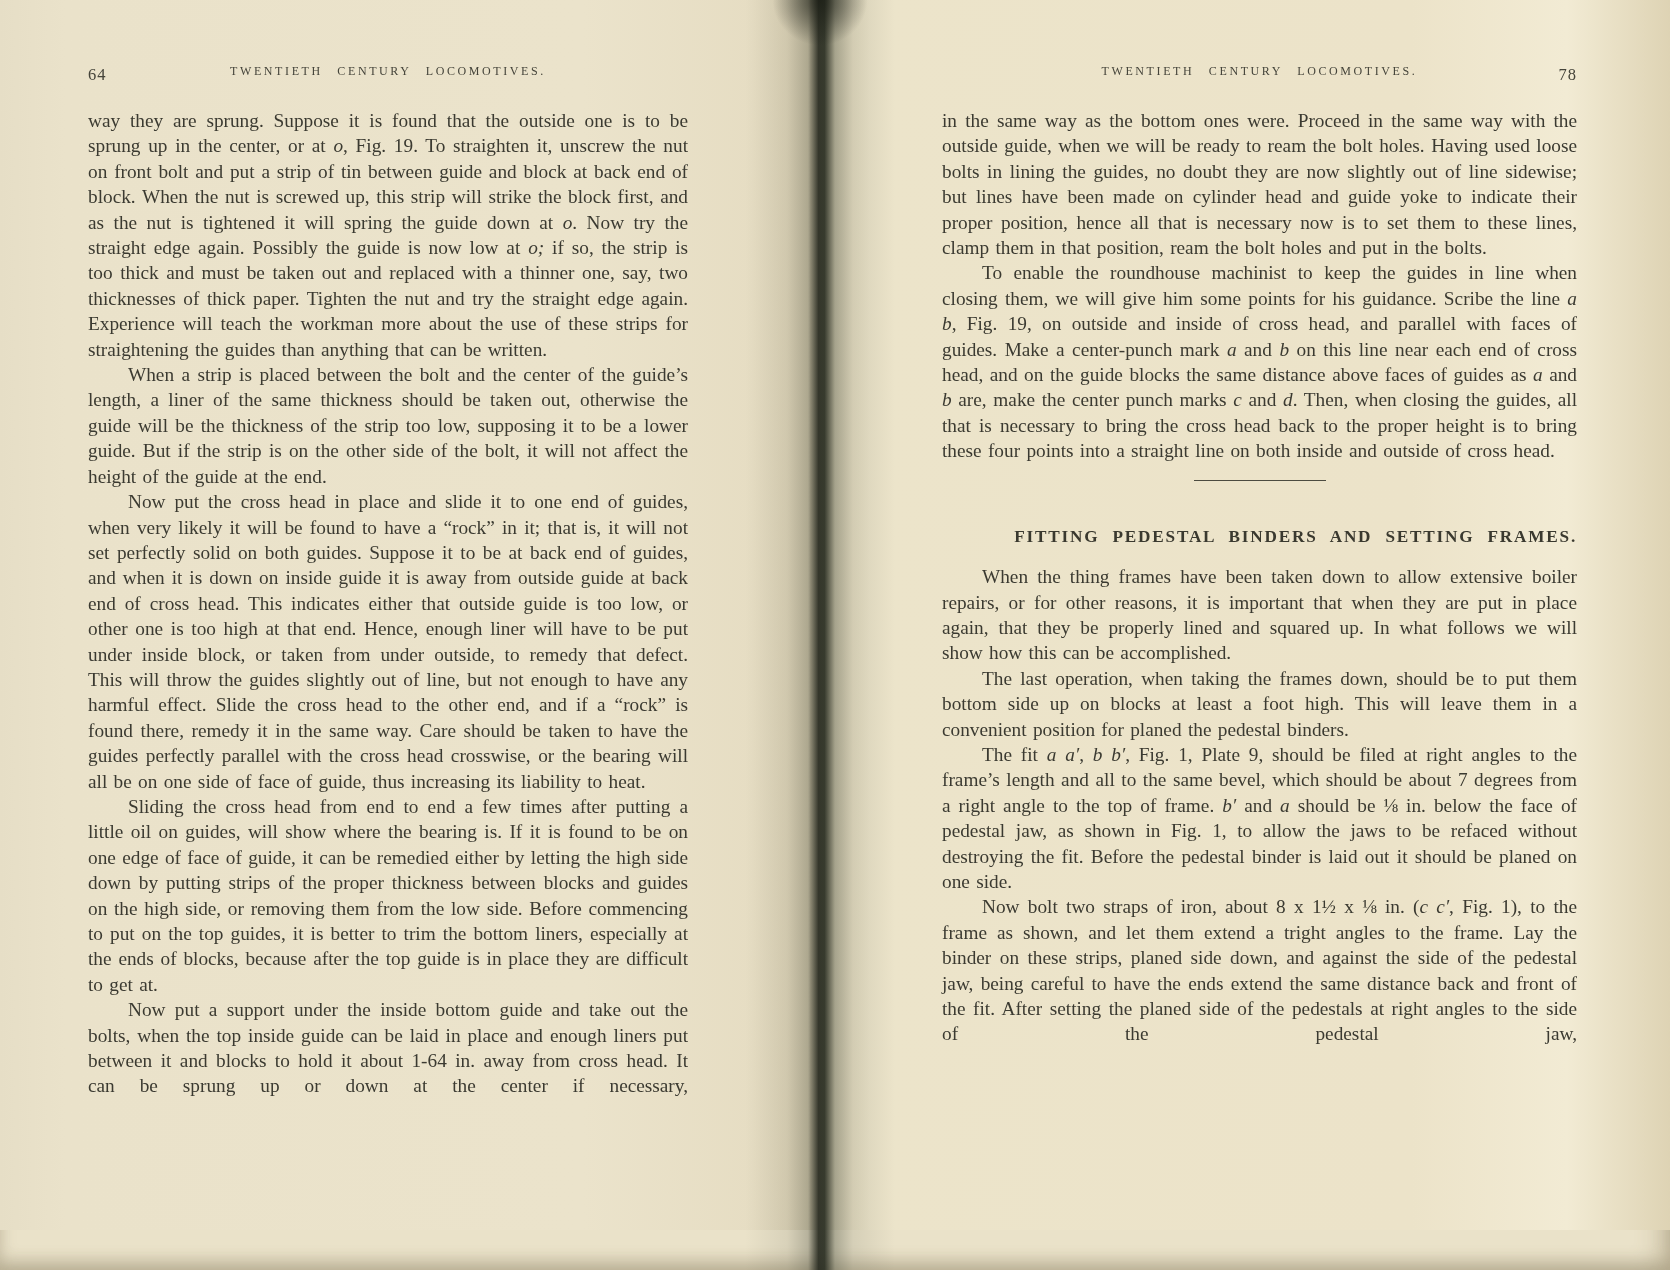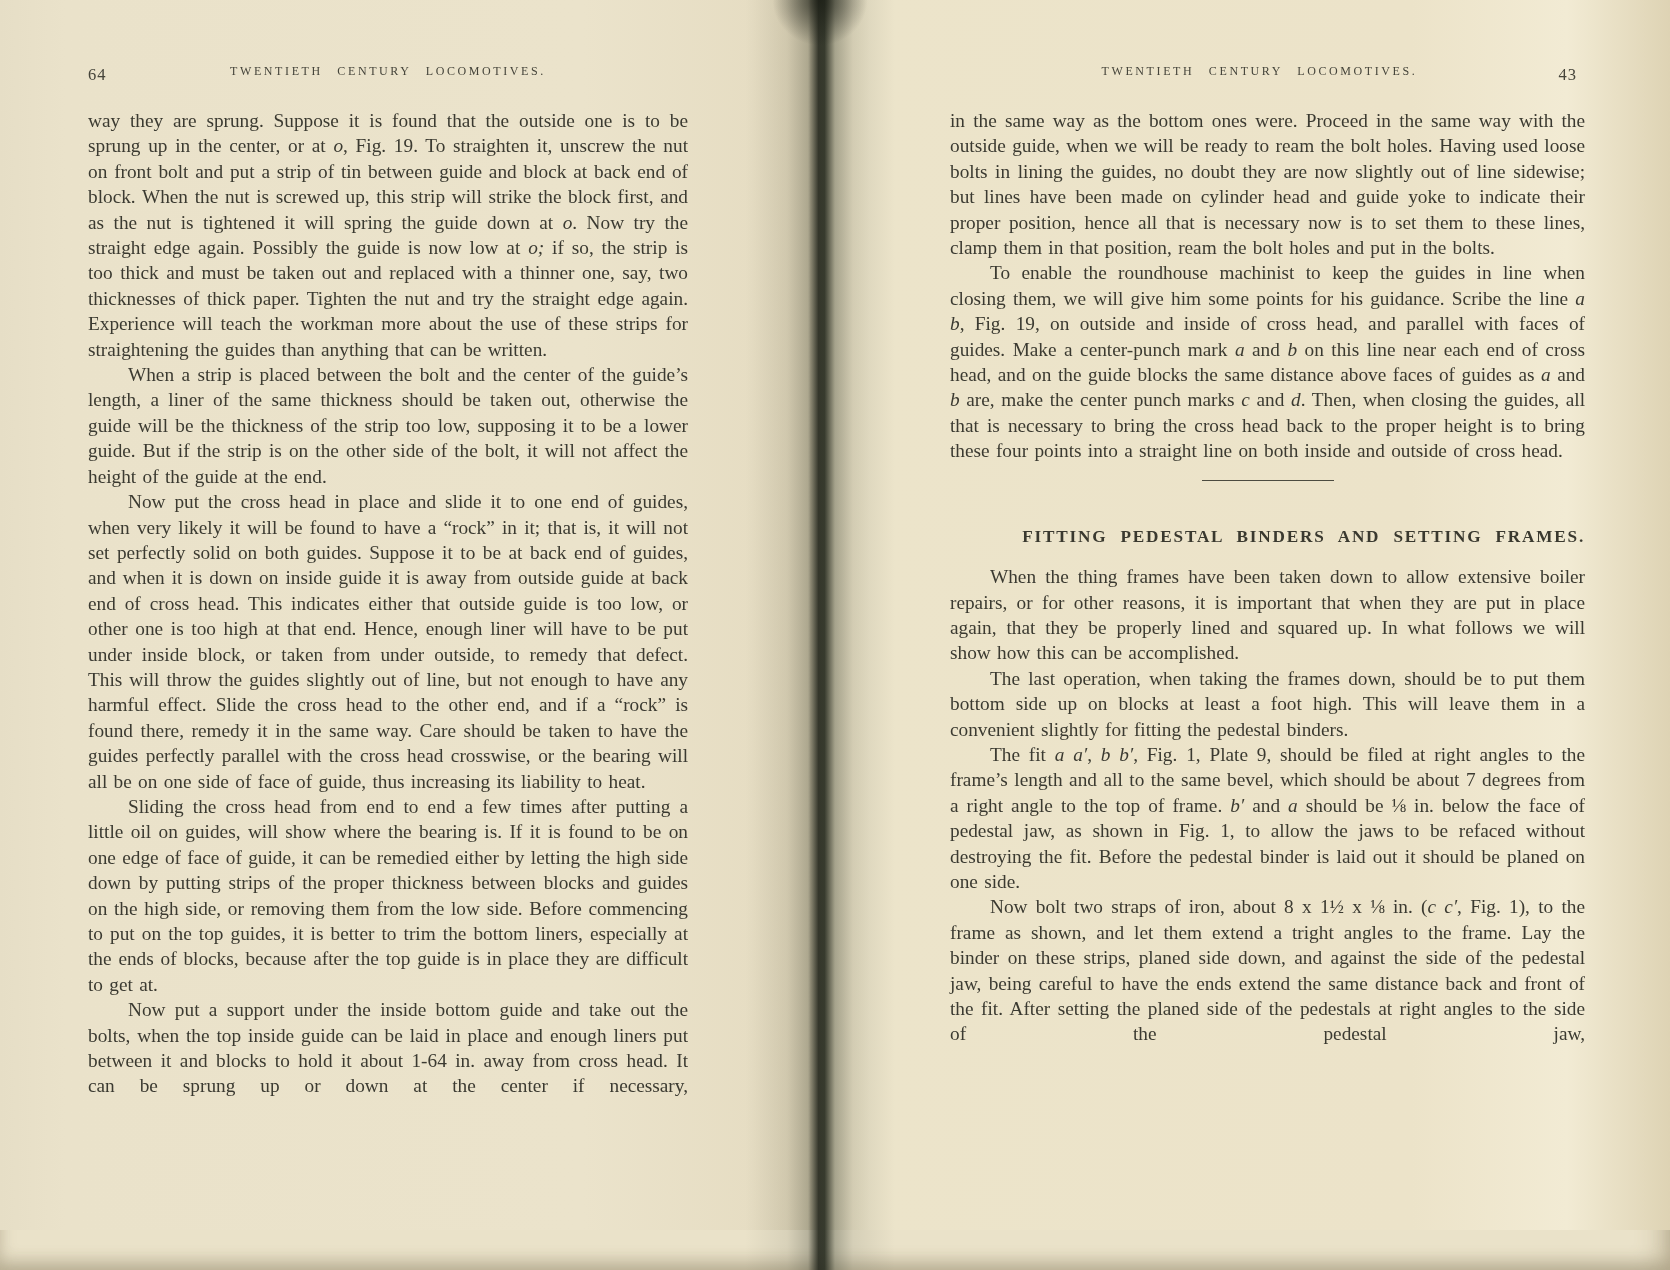--- a/index.html
+++ b/index.html
@@ -54,21 +54,21 @@
     position:absolute;top:1px;font-size:16.5px;letter-spacing:1px;color:#45443a;
   }
   .page-number.num-left{left:0;}
   .page-number.num-right{right:0;}
   .page-body{
     position:absolute;top:108px;color:var(--ink);
     font-size:19.3px;line-height:25.4px;text-align:justify;
     word-spacing:1.5px;
   }
   .page-left .page-body{left:88px;width:600px;}
-  .page-right .page-body{left:140px;width:635px;}
+  .page-right .page-body{left:132px;width:635px;}
   .para{text-align:justify;}
   .para.indent{text-indent:40px;}
   .para.fill-last{text-align-last:justify;}
   .para i{font-style:italic;}
   .section-rule{
     width:132px;height:0;margin:16px auto 0 auto;
     border-top:1.8px solid var(--rule);
   }
   .section-heading{
     margin-top:43px;text-align:right;
@@ -92,31 +92,31 @@
       <p class="para indent">When a strip is placed between the bolt and the center of the guide’s length, a liner of the same thickness should be taken out, otherwise the guide will be the thickness of the strip too low, supposing it to be a lower guide.  But if the strip is on the other side of the bolt, it will not affect the height of the guide at the end.</p>
       <p class="para indent">Now put the cross head in place and slide it to one end of guides, when very likely it will be found to have a “rock” in it; that is, it will not set perfectly solid on both guides.  Suppose it to be at back end of guides, and when it is down on inside guide it is away from outside guide at back end of cross head.  This indicates either that outside guide is too low, or other one is too high at that end. Hence, enough liner will have to be put under inside block, or taken from under outside, to remedy that defect.  This will throw the guides slightly out of line, but not enough to have any harmful effect.  Slide the cross head to the other end, and if a “rock” is found there, remedy it in the same way.  Care should be taken to have the guides perfectly parallel with the cross head crosswise, or the bearing will all be on one side of face of guide, thus increasing its liability to heat.</p>
       <p class="para indent">Sliding the cross head from end to end a few times after putting a little oil on guides, will show where the bearing is.  If it is found to be on one edge of face of guide, it can be remedied either by letting the high side down by putting strips of the proper thickness between blocks and guides on the high side, or removing them from the low side.  Before commencing to put on the top guides, it is better to trim the bottom liners, especially at the ends of blocks, because after the top guide is in place they are difficult to get at.</p>
       <p class="para indent fill-last">Now put a support under the inside bottom guide and take out the bolts, when the top inside guide can be laid in place and enough liners put between it and blocks to hold it about 1-64 in. away from cross head.  It can be sprung up or down at the center if necessary,</p>
     </div>
   </div>
 
   <div class="page page-right">
     <div class="page-header">
       <span class="running-title">TWENTIETH CENTURY LOCOMOTIVES.</span>
-      <span class="page-number num-right">43</span>
+      <span class="page-number num-right">78</span>
     </div>
     <div class="page-body">
       <p class="para">in the same way as the bottom ones were.  Proceed in the same way with the outside guide, when we will be ready to ream the bolt holes. Having used loose bolts in lining the guides, no doubt they are now slightly out of line sidewise; but lines have been made on cylinder head and guide yoke to indicate their proper position, hence all that is necessary now is to set them to these lines, clamp them in that position, ream the bolt holes and put in the bolts.</p>
       <p class="para indent">To enable the roundhouse machinist to keep the guides in line when closing them, we will give him some points for his guidance. Scribe the line <i>a b</i>, Fig. 19, on outside and inside of cross head, and parallel with faces of guides.  Make a center-punch mark <i>a</i> and <i>b</i> on this line near each end of cross head, and on the guide blocks the same distance above faces of guides as <i>a</i> and <i>b</i> are, make the center punch marks <i>c</i> and <i>d</i>.  Then, when closing the guides, all that is necessary to bring the cross head back to the proper height is to bring these four points into a straight line on both inside and outside of cross head.</p>
 
       <div class="section-rule"></div>
 
       <h2 class="section-heading">FITTING PEDESTAL BINDERS AND SETTING FRAMES.</h2>
 
       <p class="para indent after-heading">When the thing frames have been taken down to allow extensive boiler repairs, or for other reasons, it is important that when they are put in place again, that they be properly lined and squared up. In what follows we will show how this can be accomplished.</p>
-      <p class="para indent">The last operation, when taking the frames down, should be to put them bottom side up on blocks at least a foot high.  This will leave them in a convenient slightly for fitting the pedestal binders.</p>
+      <p class="para indent">The last operation, when taking the frames down, should be to put them bottom side up on blocks at least a foot high.  This will leave them in a convenient position for planed the pedestal binders.</p>
       <p class="para indent">The fit <i>a a′</i>, <i>b b′</i>, Fig. 1, Plate 9, should be filed at right angles to the frame’s length and all to the same bevel, which should be about 7 degrees from a right angle to the top of frame.  <i>b′</i> and <i>a</i> should be ⅛ in. below the face of pedestal jaw, as shown in Fig. 1, to allow the jaws to be refaced without destroying the fit.  Before the pedestal binder is laid out it should be planed on one side.</p>
       <p class="para indent fill-last">Now bolt two straps of iron, about 8 x 1½ x ⅛ in.  (<i>c c′</i>, Fig. 1), to the frame as shown, and let them extend a tright angles to the frame.  Lay the binder on these strips, planed side down, and against the side of the pedestal jaw, being careful to have the ends extend the same distance back and front of the fit.   After setting the planed side of the pedestals at right angles to the side of the pedestal jaw,</p>
     </div>
   </div>
 
   <div class="spine"></div>
 </div>
 
 </body></html>

